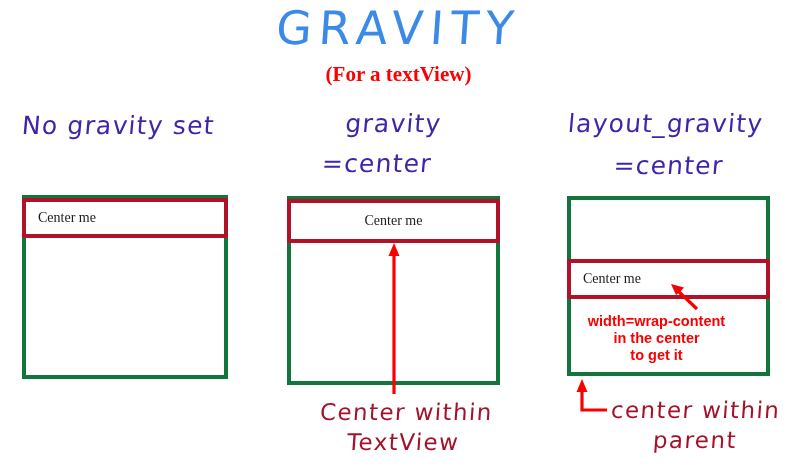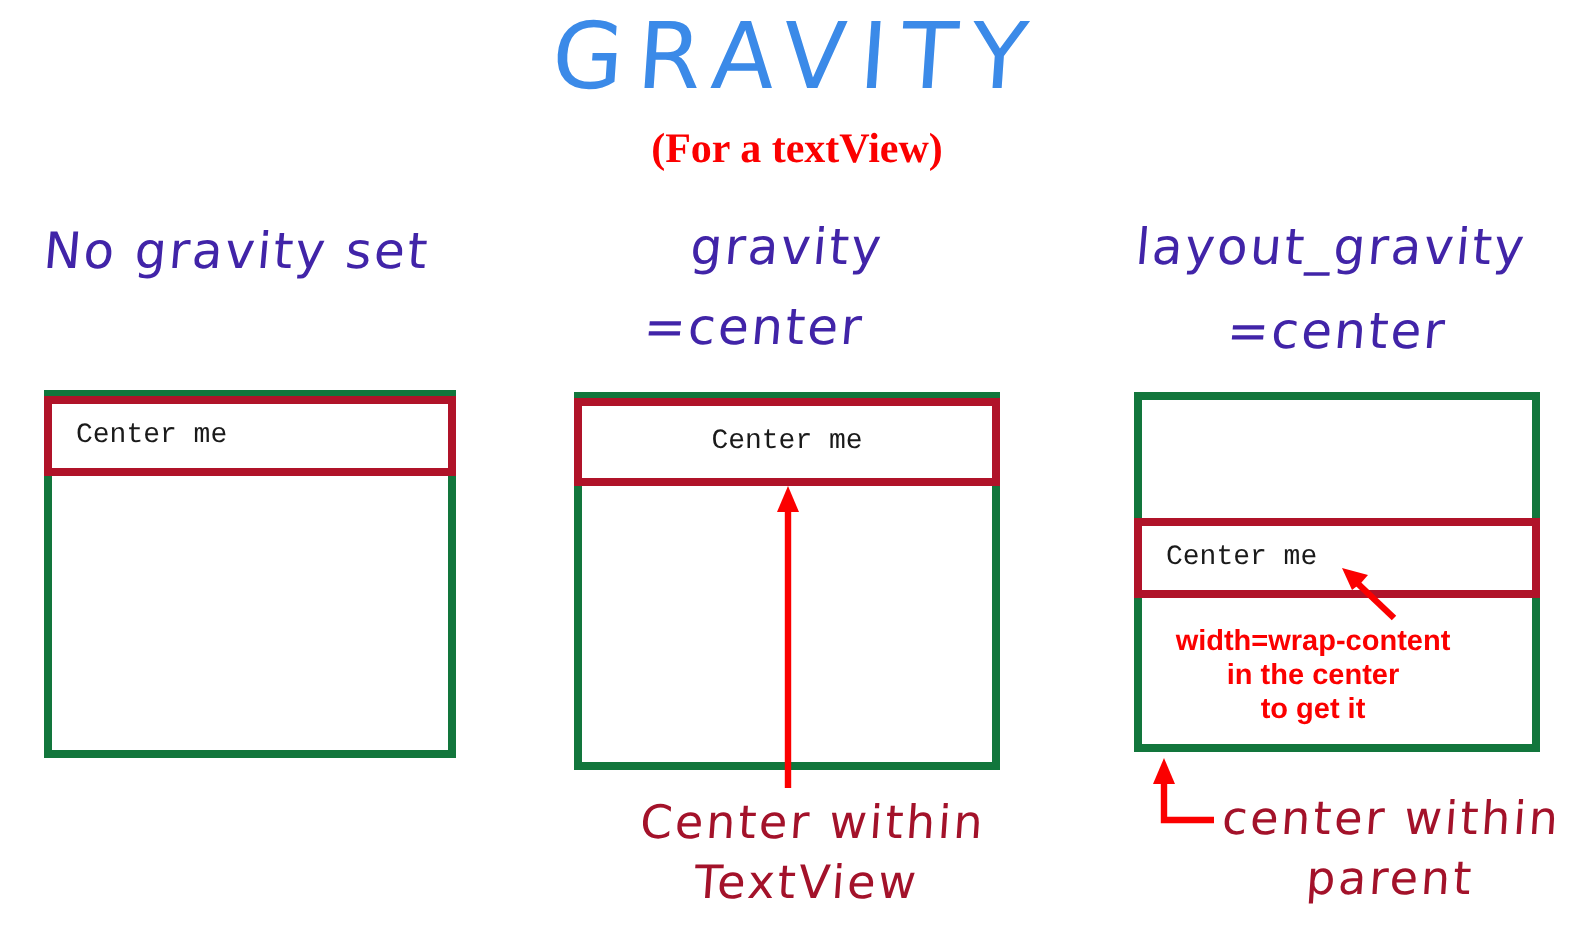--- a/index.html
+++ b/index.html
@@ -73,21 +73,21 @@
   .red-box {
     position: absolute;
     border: 4px solid #b01329;
     background: #ffffff;
     box-sizing: border-box;
     display: flex;
     align-items: center;
   }
   .red-box .tv-text {
     color: #1a1a1a;
-    font-family: Liberation Mono, monospace;
+    font-family: Liberation Serif, serif;
     font-size: 14px;
     white-space: nowrap;
   }
   .align-left .tv-text { margin-left: 12px; }
   .align-center { justify-content: center; }
 
   
   .caption {
     position: absolute;
     color: #a3122a;

